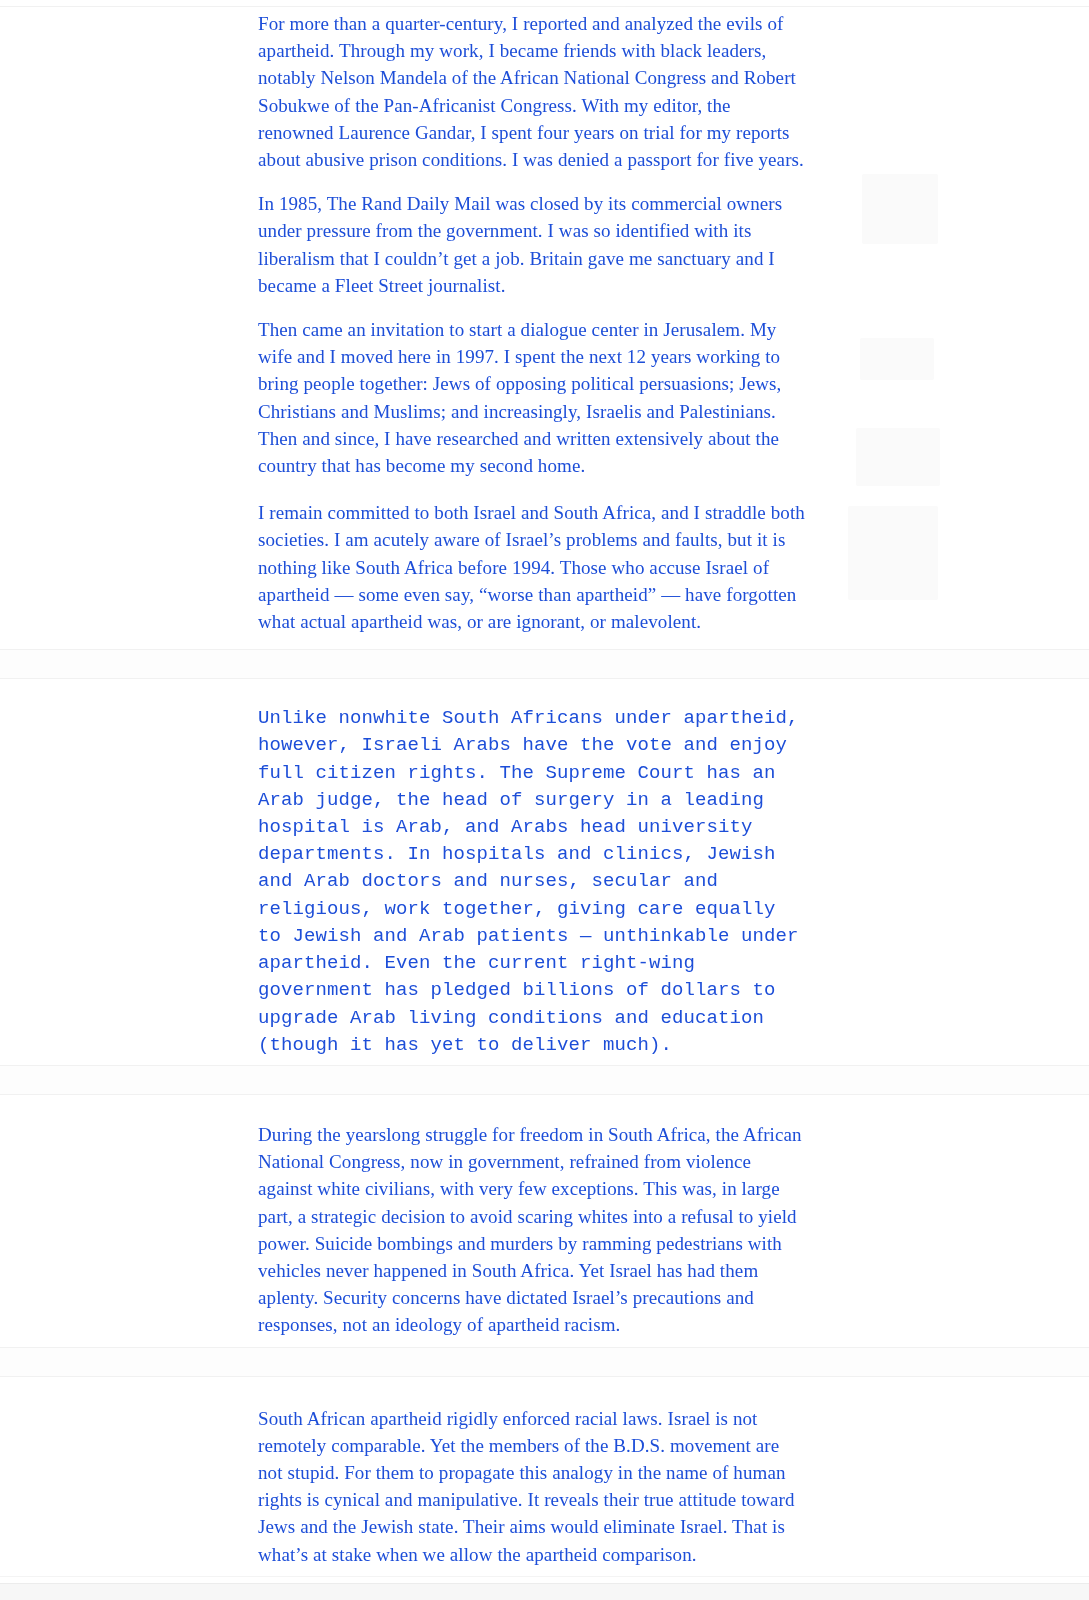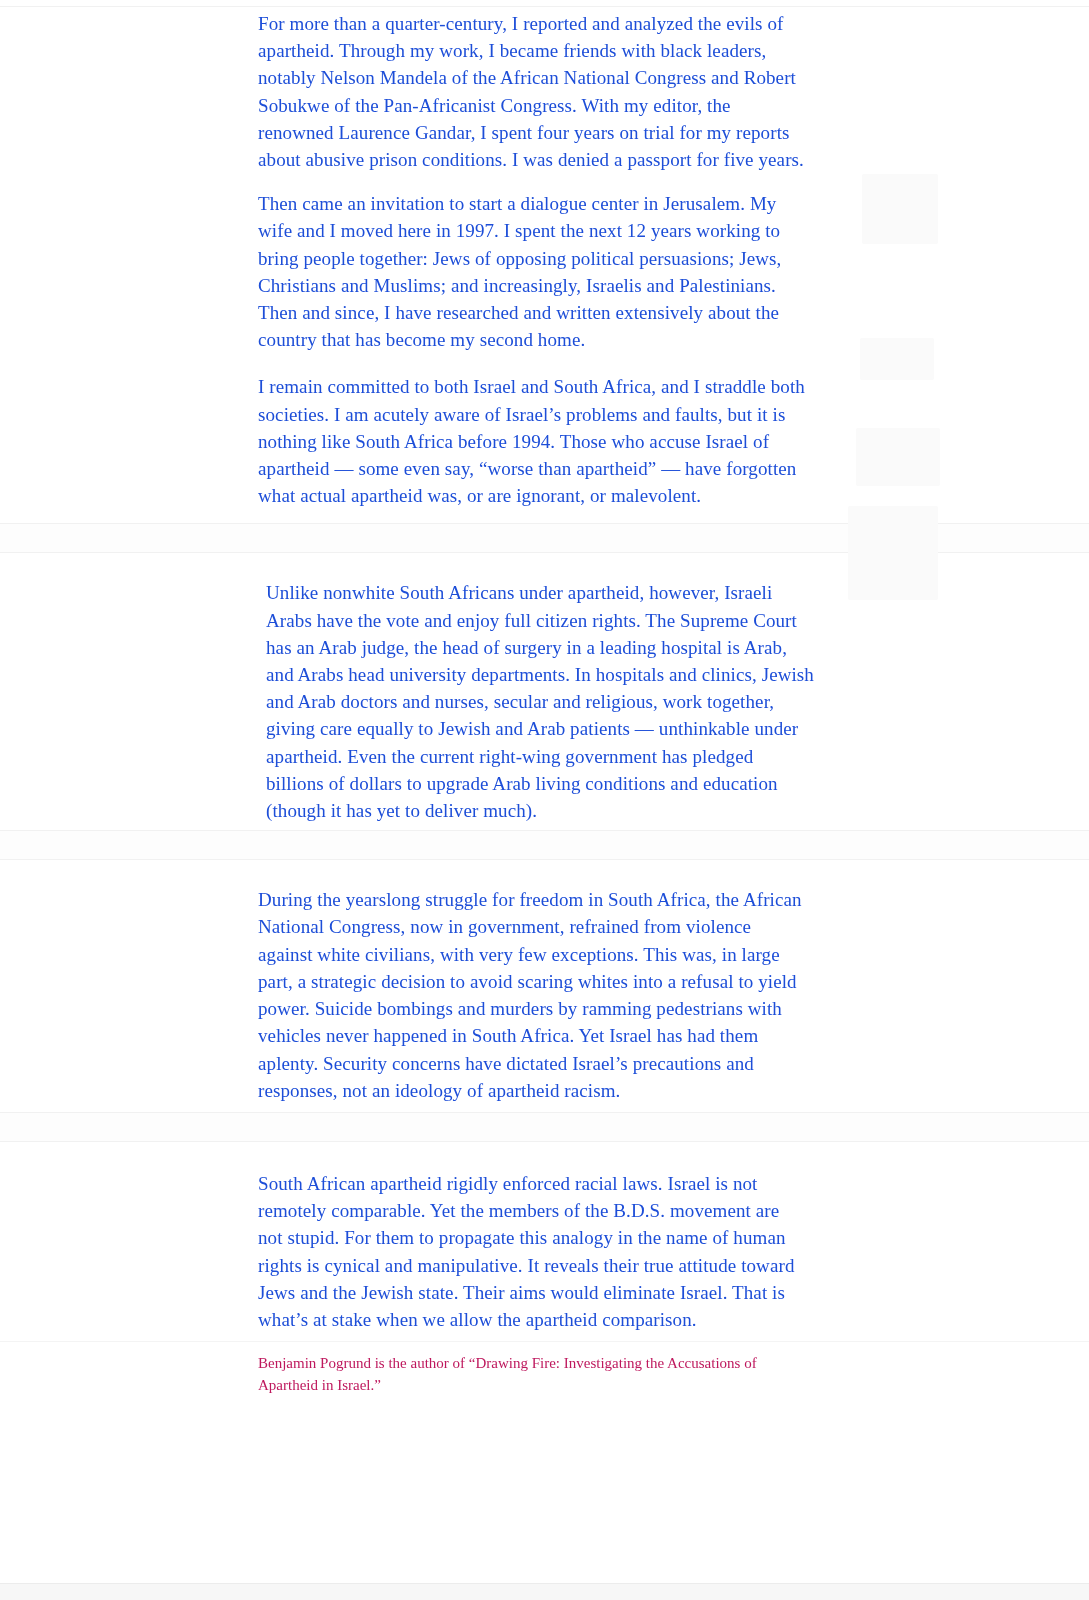--- a/index.html
+++ b/index.html
@@ -35,21 +35,21 @@
     font-size: 19px;
     line-height: 27.2px;
     color: #1d4ed8;
     letter-spacing: 0.1px;
   }
   .text-section p:last-child {
     margin-bottom: 0;
     margin-top: 20px;
   }
   .section-1 { padding: 4px 0 14px 0; }
-  .section-2 { padding: 6px 0 6px 8px; }
+  .section-2 { padding: 6px 0 6px 0; font-family: Liberation Mono, monospace; }
   .section-3 { padding: 6px 0 8px 0; }
   .section-4 { padding: 8px 4px 0 0; }
   .divider-band {
     height: 28px;
     border-top: 1px solid #f1f1f1;
     border-bottom: 1px solid #f1f1f1;
     background: #fdfdfd;
   }
   .byline-sep {
     margin-top: 8px;
@@ -85,20 +85,21 @@
 </head>
 <body>
 
 <div class="top-hairline"></div>
 
 <div class="article">
 
   <div class="text-section section-1">
     <div class="column">
       <p>For more than a quarter-century, I reported and analyzed the evils of apartheid. Through my work, I became friends with black leaders, notably Nelson Mandela of the African National Congress and Robert Sobukwe of the Pan-Africanist Congress. With my editor, the renowned Laurence Gandar, I spent four years on trial for my reports about abusive prison conditions. I was denied a passport for five years.</p>
+      <p>In 1985, The Rand Daily Mail was closed by its commercial owners under pressure from the government. I was so identified with its liberalism that I couldn’t get a job. Britain gave me sanctuary and I became a Fleet Street journalist.</p>
       <p>Then came an invitation to start a dialogue center in Jerusalem. My wife and I moved here in 1997. I spent the next 12 years working to bring people together: Jews of opposing political persuasions; Jews, Christians and Muslims; and increasingly, Israelis and Palestinians. Then and since, I have researched and written extensively about the country that has become my second home.</p>
       <p>I remain committed to both Israel and South Africa, and I straddle both societies. I am acutely aware of Israel’s problems and faults, but it is nothing like South Africa before 1994. Those who accuse Israel of apartheid — some even say, “worse than apartheid” — have forgotten what actual apartheid was, or are ignorant, or malevolent.</p>
     </div>
   </div>
 
   <div class="divider-band"></div>
 
   <div class="text-section section-2">
     <div class="column">
       <p>Unlike nonwhite South Africans under apartheid, however, Israeli Arabs have the vote and enjoy full citizen rights. The Supreme Court has an Arab judge, the head of surgery in a leading hospital is Arab, and Arabs head university departments. In hospitals and clinics, Jewish and Arab doctors and nurses, secular and religious, work together, giving care equally to Jewish and Arab patients — unthinkable under apartheid. Even the current right-wing government has pledged billions of dollars to upgrade Arab living conditions and education (though it has yet to deliver much).</p>

